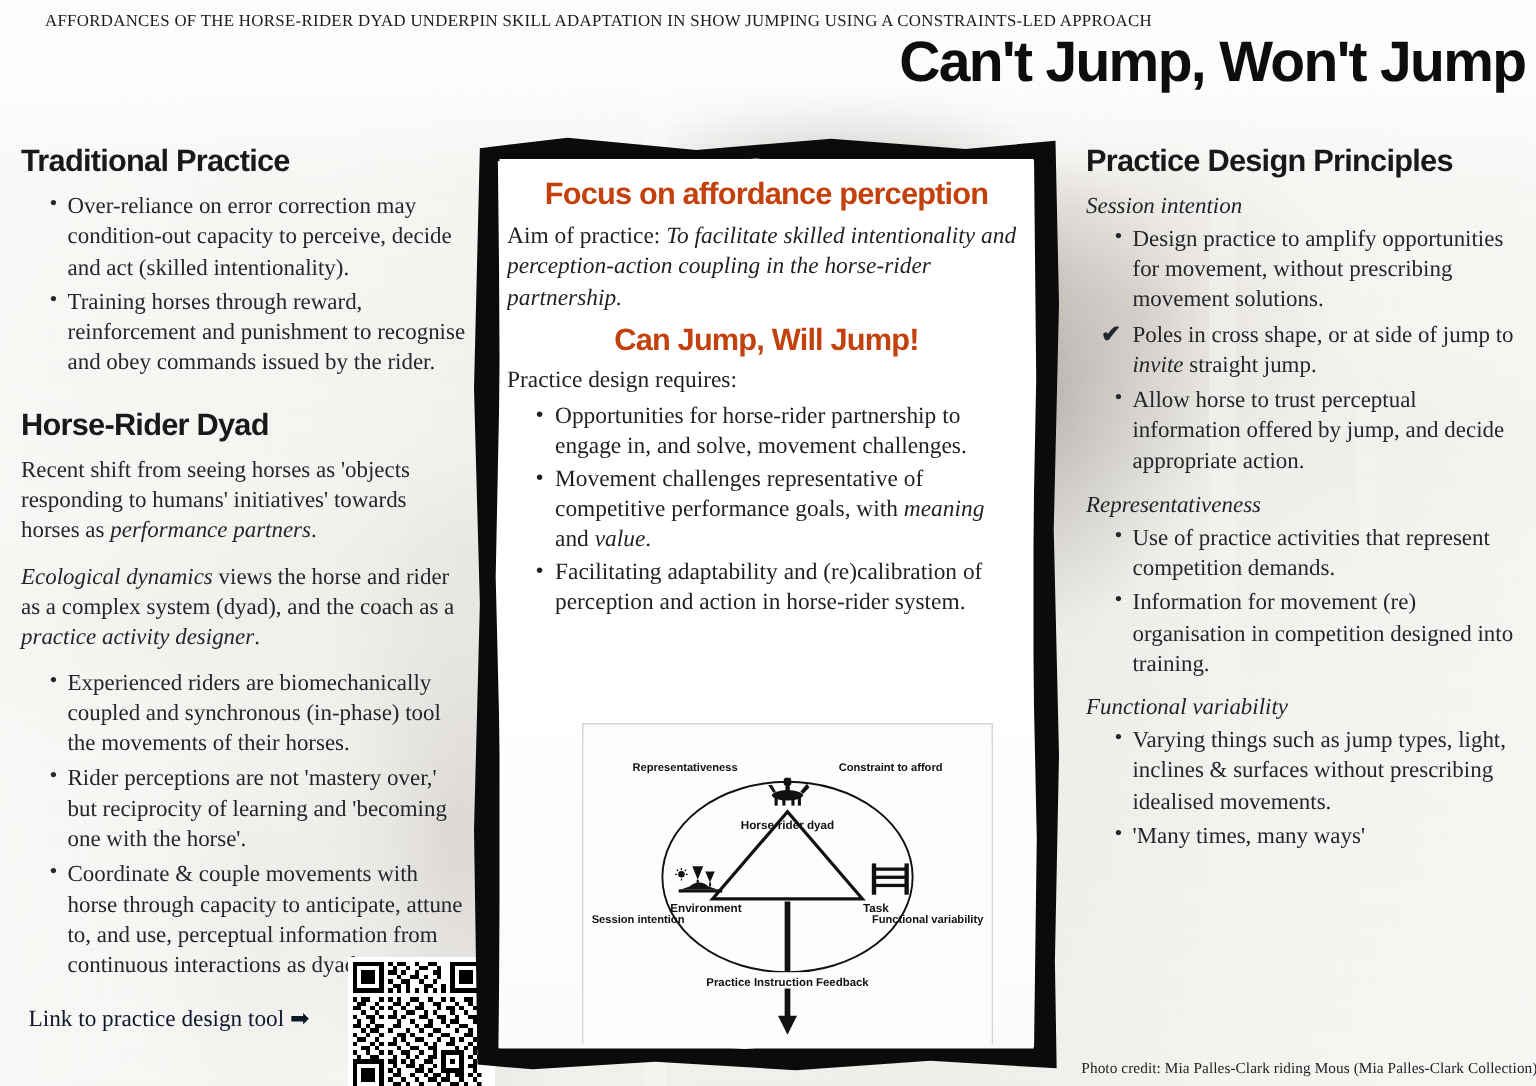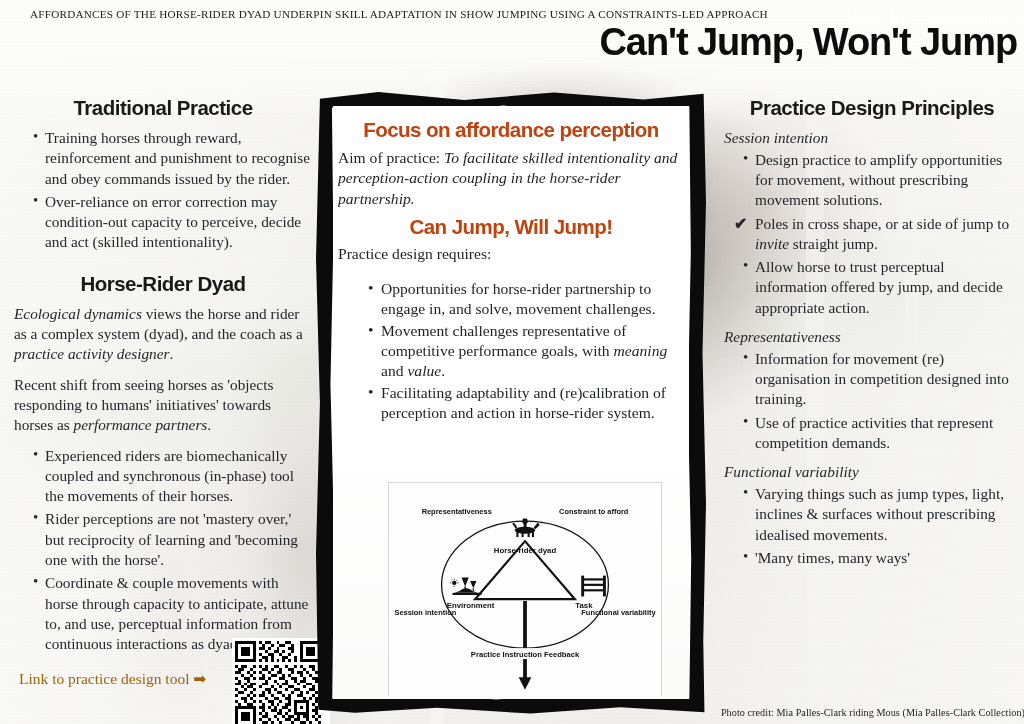--- a/index.html
+++ b/index.html
@@ -78,21 +78,21 @@
   }
 
   
   .col{position:absolute;z-index:5;}
   .col-left{left:14px;top:96px;width:298px;}
   .col-right{left:724px;top:96px;width:296px;}
 
   h2.sec{
     font-family:"Liberation Sans",sans-serif;
     font-weight:bold;font-size:20.5px;letter-spacing:-.5px;
-    color:#191919;text-align:center;margin:0 0 8px 0;
+    color:#191919;text-align:left;margin:0 0 8px 0;
   }
   p.body, li.body{
     font-family:"Liberation Serif",serif;
     font-size:15.3px;line-height:1.33;color:#23262a;margin:0 0 10px 0;
   }
   ul.bul{margin:0 0 9px 0;padding:0 0 0 19px;list-style:none;}
   ul.bul > li{
     font-family:"Liberation Serif",serif;
     font-size:15.3px;line-height:1.325;color:#23262a;
     margin:0 0 3px 0;position:relative;padding-left:12px;
@@ -106,21 +106,21 @@
   .it{font-style:italic;}
   .subhead{
     font-family:"Liberation Serif",serif;font-style:italic;
     font-size:15.3px;line-height:1.3;color:#1f2226;margin:7px 0 2px 0;
   }
   .gap{height:10px;}
 
   
   .qr-row{position:absolute;left:14px;top:648px;width:300px;z-index:6;}
   .linktext{
-    font-family:"Liberation Serif",serif;font-size:15.5px;color:#a16207;
+    font-family:"Liberation Serif",serif;font-size:15.5px;color:#0f172a;
     position:absolute;left:5px;top:22px;white-space:nowrap;
   }
   .qrbox{position:absolute;left:218px;top:-10px;width:92px;height:92px;background:#fff;padding:3px;}
   .qrbox svg{display:block;}
 
   
   .centre{
     position:absolute;left:316px;top:90px;width:390px;height:626px;z-index:7;
   }
   .frame-outer{
@@ -148,21 +148,21 @@
   h3.cen{
     font-family:"Liberation Sans",sans-serif;font-weight:bold;
     font-size:20.5px;letter-spacing:-.55px;color:#c2410c;
     text-align:center;margin:6px 0 6px 0;
   }
   .cen-p{
     font-family:"Liberation Serif",serif;font-size:15.6px;line-height:1.3;
     color:#1d2024;margin:0 0 6px 0;
   }
   .cen-lead{font-family:"Liberation Serif",serif;font-size:15.6px;color:#1d2024;margin:2px 0 1px 0;}
-  ul.cenbul{margin:16px;padding:0 0 0 14px;list-style:none;}
+  ul.cenbul{margin:5px;padding:0 0 0 14px;list-style:none;}
   ul.cenbul > li{
     font-family:"Liberation Serif",serif;font-size:15.6px;line-height:1.31;
     color:#1d2024;position:relative;padding-left:13px;margin-bottom:1px;
   }
   ul.cenbul > li::before{content:"\2022";position:absolute;left:0;top:-1px;}
 
   
   .diagram{
     position:absolute;left:50px;right:22px;top:370px;height:236px;
     background:#fdfdfd;border:1px solid #d6d6d6;
@@ -192,29 +192,29 @@
   <div class="header">
     <div class="kicker">AFFORDANCES OF THE HORSE-RIDER DYAD UNDERPIN SKILL ADAPTATION IN SHOW JUMPING USING A CONSTRAINTS-LED APPROACH</div>
     <div class="maintitle">Can't Jump, Won't Jump</div>
   </div>
   <div class="watermark">Made by @skillacqjasen</div>
 
   <div class="col col-left">
 
     <h2 class="sec">Traditional Practice</h2>
     <ul class="bul">
+      <li>Over-reliance on error correction may condition-out capacity to perceive, decide and act (skilled intentionality).</li>
       <li>Training horses through reward, reinforcement and punishment to recognise and obey commands issued by the rider.</li>
-      <li>Over-reliance on error correction may condition-out capacity to perceive, decide and act (skilled intentionality).</li>
     </ul>
 
     <div class="gap"></div>
 
     <h2 class="sec">Horse-Rider Dyad</h2>
+    <p class="body"><span>Recent shift from seeing horses as 'objects responding to humans' initiatives' towards horses as </span><span class="it">performance partners</span><span>.</span></p>
     <p class="body"><span class="it">Ecological dynamics</span><span> views the horse and rider as a complex system (dyad), and the coach as a </span><span class="it">practice activity designer</span><span>.</span></p>
-    <p class="body"><span>Recent shift from seeing horses as 'objects responding to humans' initiatives' towards horses as </span><span class="it">performance partners</span><span>.</span></p>
     <ul class="bul">
       <li>Experienced riders are biomechanically coupled and synchronous (in-phase) tool the movements of their horses.</li>
       <li>Rider perceptions are not 'mastery over,' but reciprocity of learning and 'becoming one with the horse'.</li>
       <li>Coordinate &amp; couple movements with horse through capacity to anticipate, attune to, and use, perceptual information from continuous interactions as dyad.</li>
     </ul>
   </div>
 
   <div class="qr-row">
     <div class="linktext">
       <span>Link to practice design tool</span>
@@ -544,22 +544,22 @@
     <div class="subhead">Session intention</div>
 
     <ul class="bul">
       <li>Design practice to amplify opportunities for movement, without prescribing movement solutions.</li>
       <li class="check"><span>Poles in cross shape, or at side of jump to </span><span class="it">invite</span><span> straight jump.</span></li>
       <li>Allow horse to trust perceptual information offered by jump, and decide appropriate action.</li>
     </ul>
 
     <div class="subhead">Representativeness</div>
     <ul class="bul">
+      <li>Use of practice activities that represent competition demands.</li>
       <li>Information for movement (re) organisation in competition designed into training.</li>
-      <li>Use of practice activities that represent competition demands.</li>
     </ul>
 
     <div class="subhead">Functional variability</div>
     <ul class="bul">
       <li>Varying things such as jump types, light, inclines &amp; surfaces without prescribing idealised movements.</li>
       <li>'Many times, many ways'</li>
     </ul>
   </div>
 
   <div class="credit">Photo credit: Mia Palles-Clark riding Mous (Mia Palles-Clark  Collection)</div>

